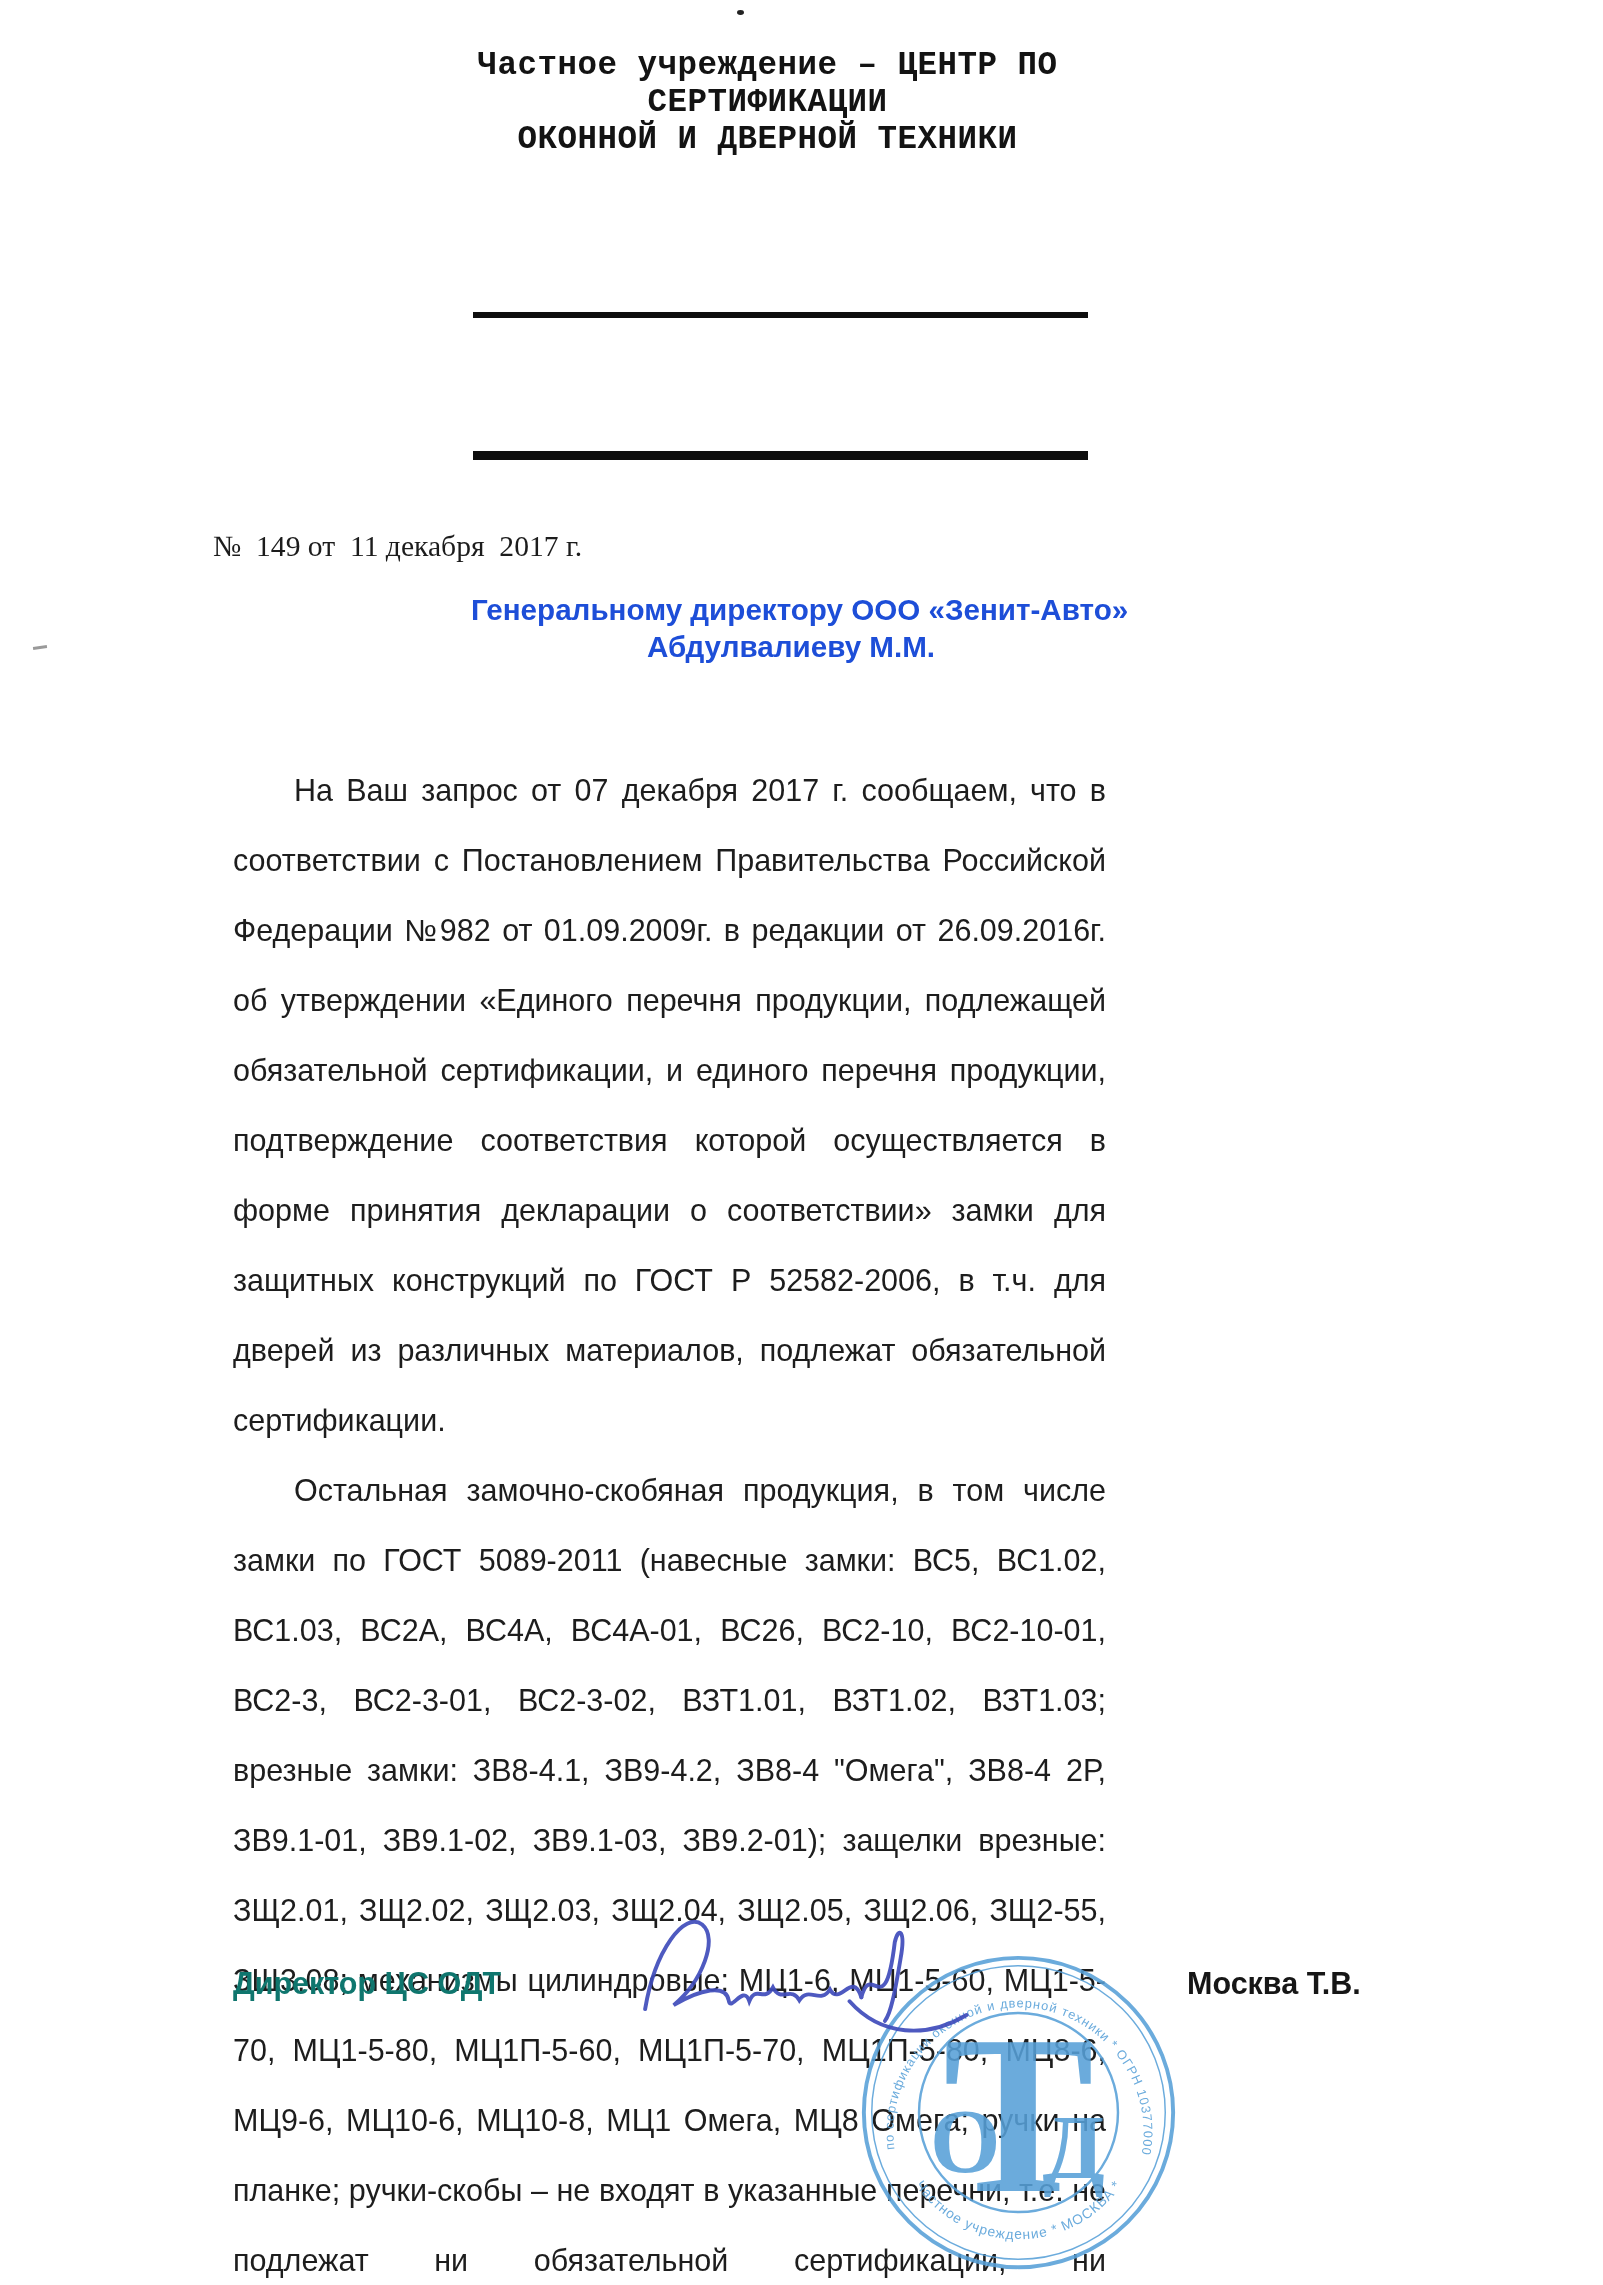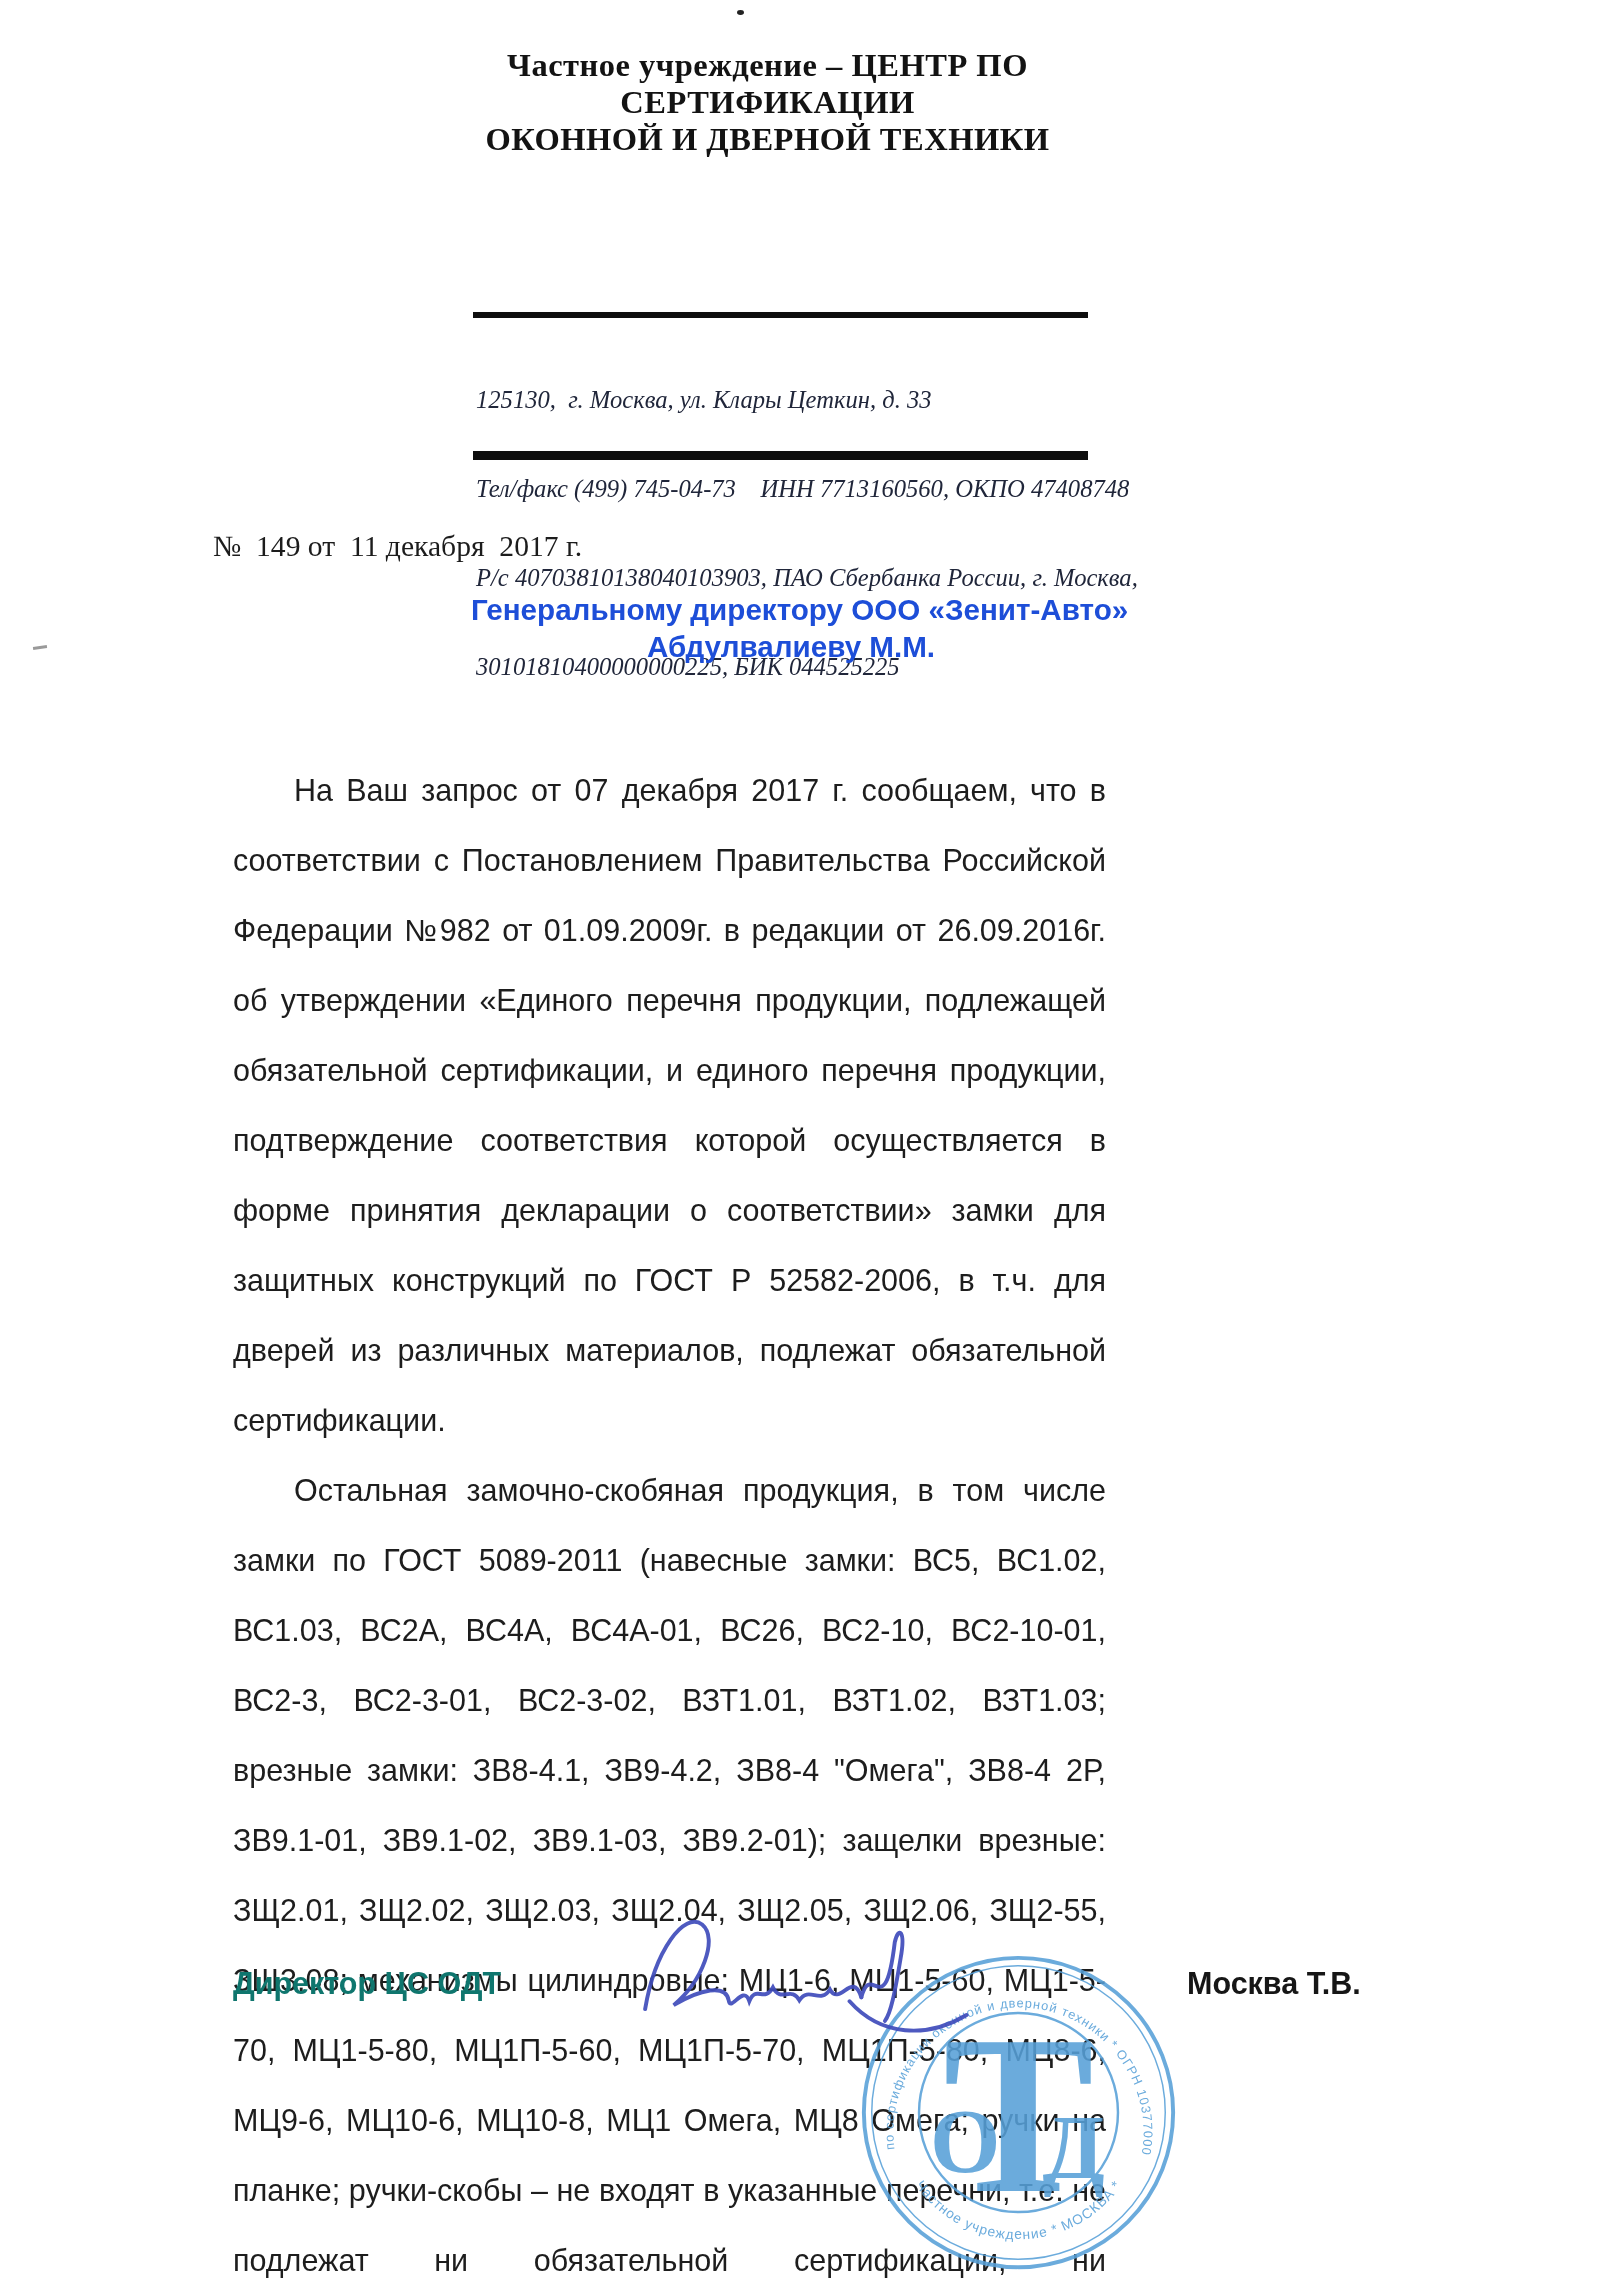--- a/index.html
+++ b/index.html
@@ -5,21 +5,21 @@
   html,body{margin:0;padding:0;background:#888;}
   .page{
     position:relative; width:1604px; height:2285px;
     background:#ffffff; overflow:hidden;
     font-family:"Liberation Sans", sans-serif;
   }
   
   .logo{position:absolute; left:177px; top:99px; width:223px; height:236px;}
   .title{
     position:absolute; left:420px; top:47px; width:695px;
-    text-align:center; font-family:Liberation Serif, serif;
+    text-align:center; font-family:Liberation Mono, monospace;
     font-weight:bold; font-size:32.5px; line-height:37px; color:#131313;
     letter-spacing:0.5px;
   }
   .rule{position:absolute; background:#0e0e0e;}
   .rule1{left:473px; top:312px; width:615px; height:5.9px;}
   .rule2{left:473px; top:451px; width:615px; height:8.9px;}
   .address{
     position:absolute; left:476px; top:326px; width:630px;
     font-family:"Liberation Serif", serif; font-style:italic;
     font-size:24.6px; line-height:29.6px; color:#20263a; white-space:pre;
@@ -63,26 +63,20 @@
 <div class="page">
 
 
   <div class="title">
     <div>Частное учреждение – ЦЕНТР ПО</div>
     <div>СЕРТИФИКАЦИИ</div>
     <div>ОКОННОЙ И ДВЕРНОЙ ТЕХНИКИ</div>
   </div>
 
   <div class="rule rule1"></div>
-  <div class="address">
-    <div>125130,  г. Москва, ул. Клары Цеткин, д. 33</div>
-    <div>Тел/факс (499) 745-04-73    ИНН 7713160560, ОКПО 47408748</div>
-    <div>Р/с 40703810138040103903, ПАО Сбербанка России, г. Москва,</div>
-    <div>30101810400000000225, БИК 044525225</div>
-  </div>
   <div class="rule rule2"></div>
 
   <div class="refline">№  149 от  11 декабря  2017 г.</div>
 
   <div class="addressee">
     <div>Генеральному директору ООО «Зенит-Авто»</div>
     <div>Абдулвалиеву М.М.</div>
   </div>
 
   <div class="body-text">

